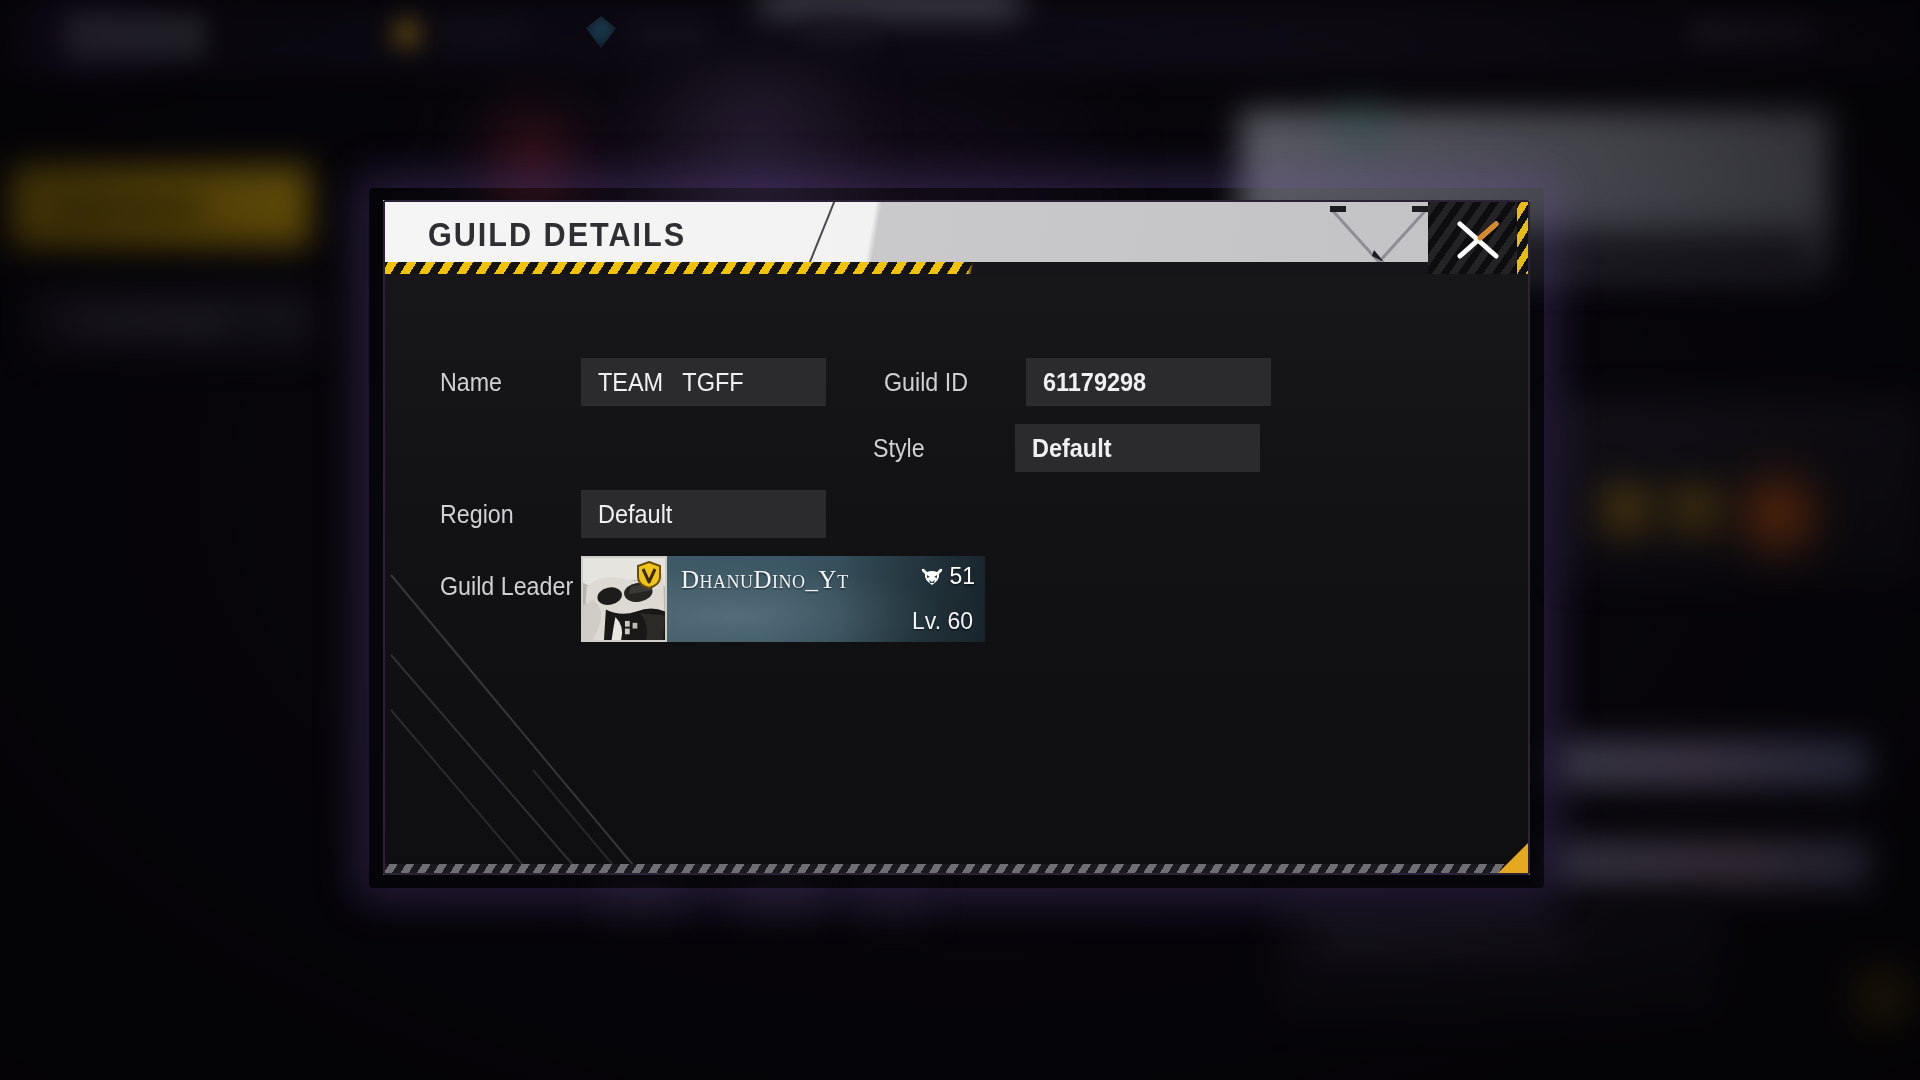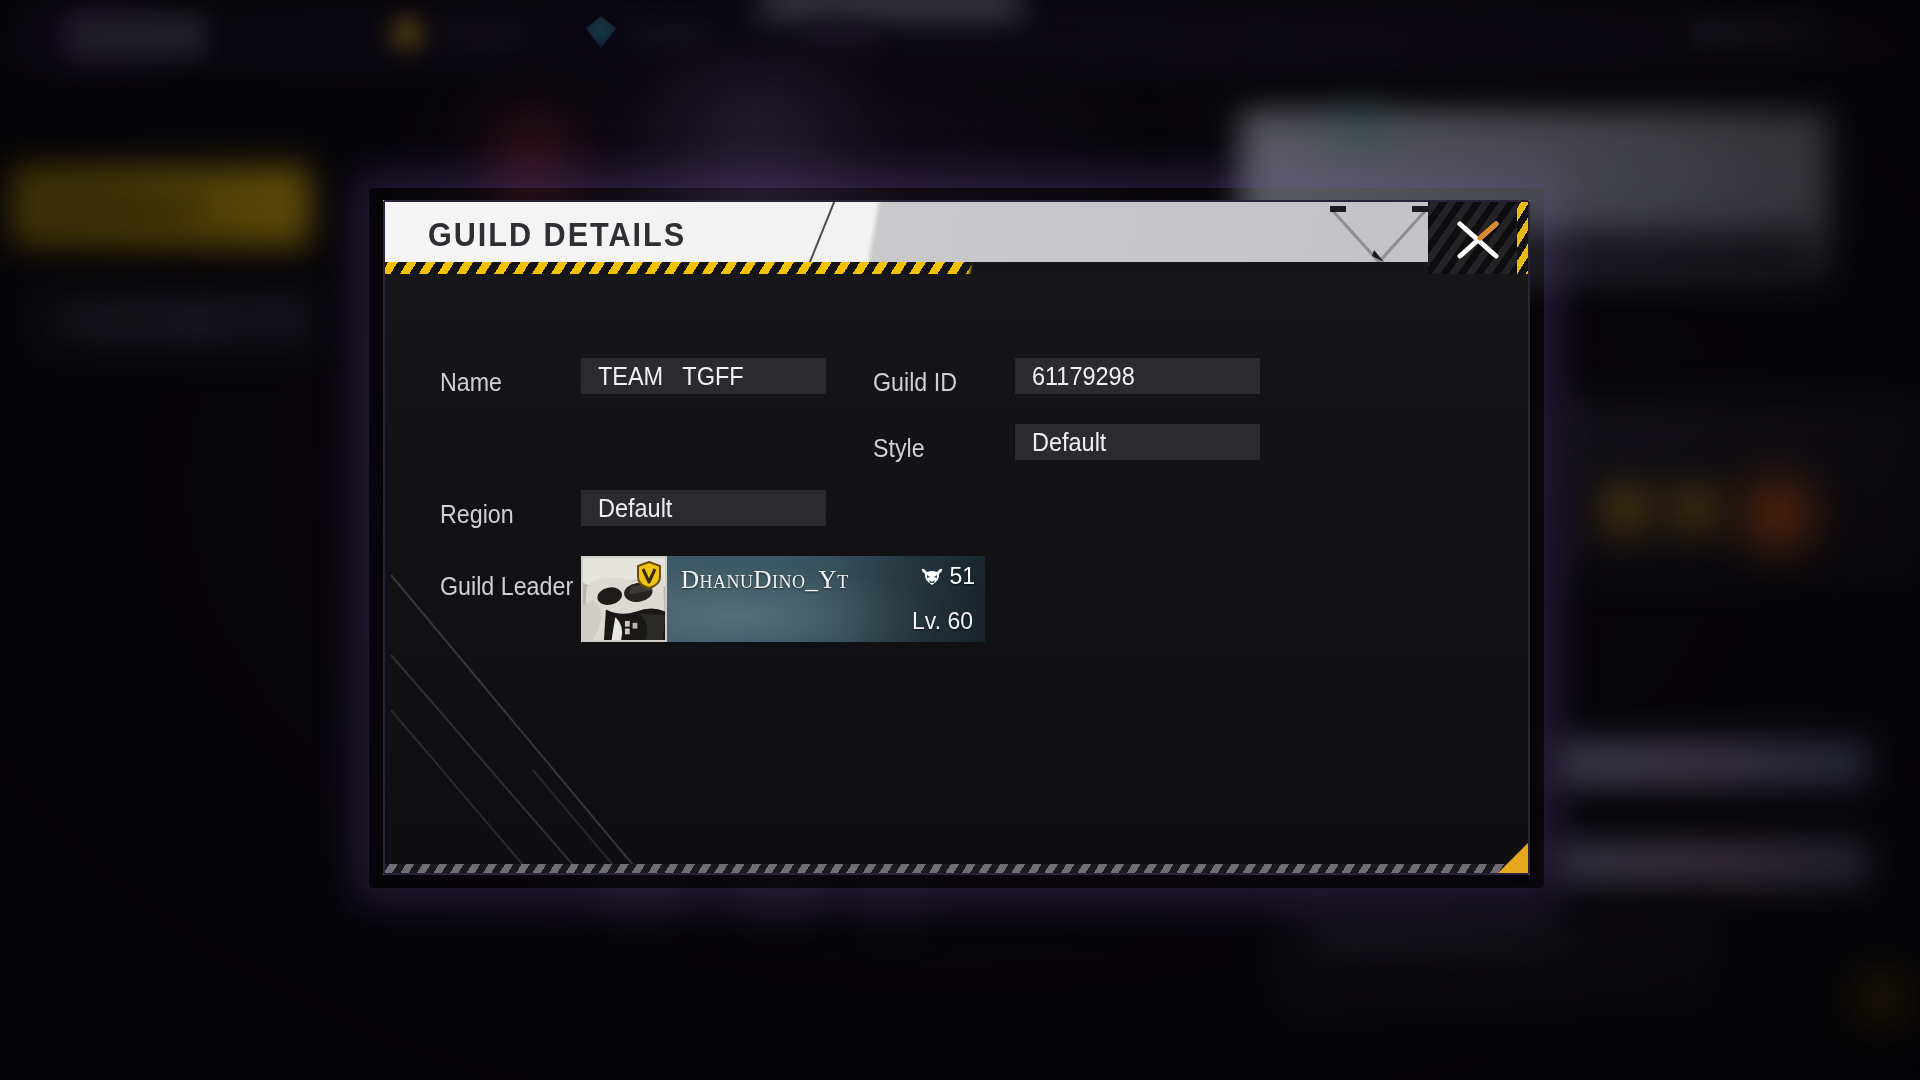--- a/index.html
+++ b/index.html
@@ -297,45 +297,45 @@
     height: 48px; line-height: 48px;
     font-size: 25px;
     color: #cfcfd4;
     font-family: "Liberation Sans Narrow", "Liberation Sans", sans-serif;
     white-space: nowrap;
     transform: scaleX(.93);
     transform-origin: left center;
   }
   .field-box {
     position: absolute;
-    height: 36px;
+    height: 48px;
     background: #2b2b2e;
     display: flex; align-items: center; text-align: center;
   }
   .field-value {
     padding-left: 18px;
     font-size: 25px;
     color: #f0f0f3;
     font-family: "Liberation Sans Narrow", "Liberation Sans", sans-serif;
     white-space: pre;
     transform: scaleX(.94);
     transform-origin: left center;
   }
 
   
   #row-name    { left: 0; top: 84px;  width: 1147px; }
   #row-glory   { left: 0; top: 150px; width: 1147px; }
   #row-region  { left: 0; top: 216px; width: 1147px; }
-  #row-guildid { left: 0; top: 84px;  width: 1147px; }
+  #row-guildid { left: 11px; top: 84px;  width: 1147px; }
   #row-style   { left: 0; top: 150px; width: 1147px; }
 
   .col-left  .field-label { left: 57px; }
   .col-left  .field-box   { left: 198px; width: 245px; }
   .col-right .field-label { left: 490px; }
-  .col-right .field-box   { left: 632px; width: 245px; }
+  .col-right .field-box   { left: 632px; width: 245px; font-weight: bold; }
 
   
   #row-leader {
     position: absolute;
     left: 0; top: 282px;
     width: 1147px; height: 86px;
   }
   #leader-label {
     position: absolute;
     left: 57px; top: 16px;

